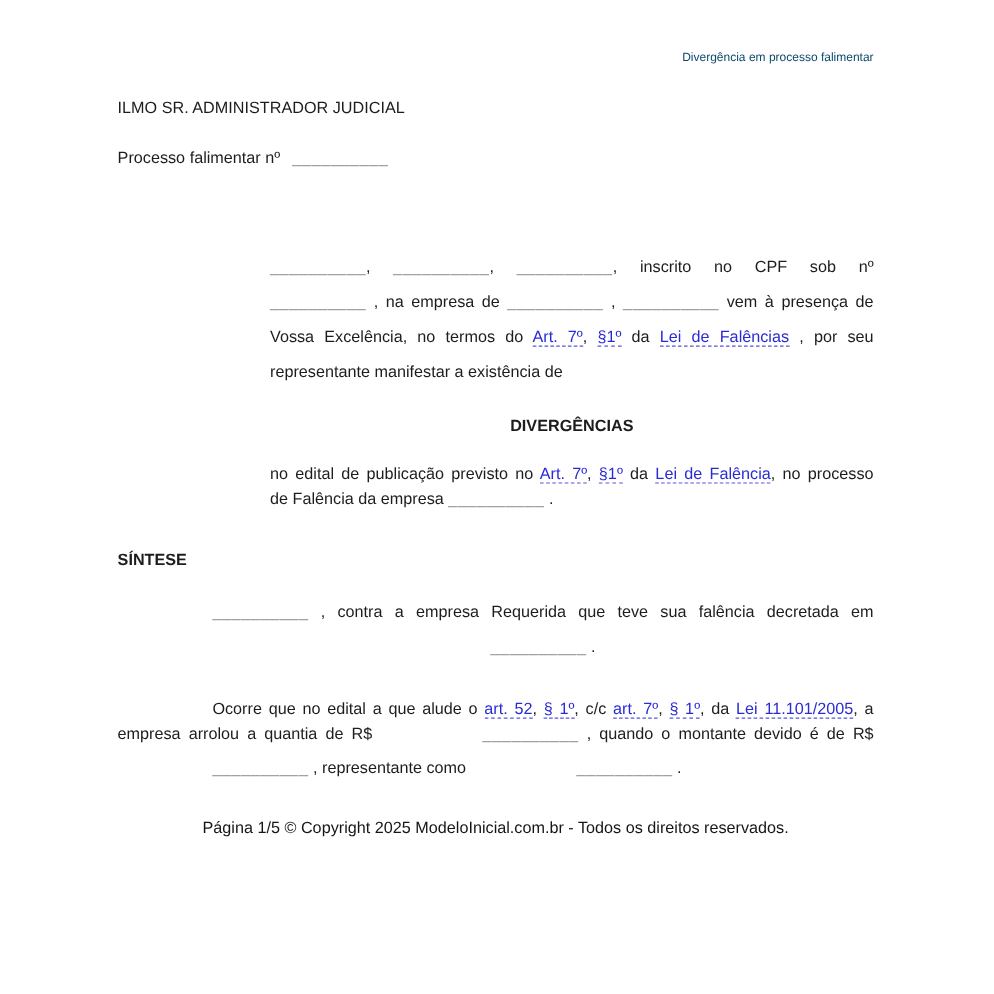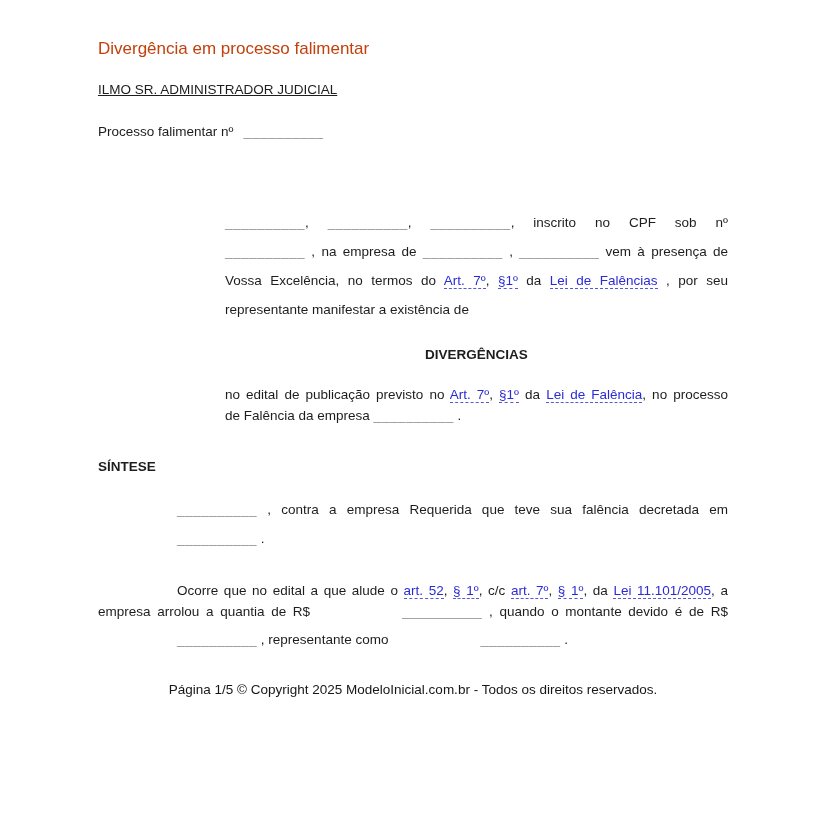--- a/index.html
+++ b/index.html
@@ -16,29 +16,28 @@
   }
   .page {
     box-sizing: border-box;
     width: 828px;
     height: 828px;
     padding: 40px 100px 0 98px;
     font-size: 13.5px;
     background: #ffffff;
   }
   .doc-title {
-    text-align: left;
-    font-size: 17px;
+    text-align: right;
+    font-size: 10px;
     line-height: 17px;
-    color: #c2410c;
+    color: #0c4a6e;
   }
   .addressee {
     margin-top: 25px;
     line-height: 15px;
-    text-decoration: underline;
   }
   .process {
     margin-top: 27px;
     line-height: 16px;
   }
   .process .blank { margin-left: 10px; }
 
   .blank {
     color: var(--blank-color, #8f8f8f);
     letter-spacing: 0.5px;
@@ -67,21 +66,21 @@
     text-align: center;
     line-height: 16px;
   }
 
   [data-name="edital-paragraph"] { margin-left: 127px; margin-top: 21px; }
   [data-name="edital-paragraph"] .line { line-height: 21px; }
 
   [data-name="sintese-heading"] { margin-top: 33px; line-height: 16px; }
 
   [data-name="sintese-paragraph"] { margin-left: 79px; margin-top: 20px; }
-  [data-name="sintese-paragraph"] .line { line-height: 29px; }
+  [data-name="sintese-paragraph"] .line { line-height: 29px; text-align: center; }
 
   [data-name="ocorre-paragraph"] { margin-top: 27px; }
   [data-name="ocorre-paragraph"] .line { line-height: 21px; }
   [data-name="ocorre-paragraph"] .line:nth-child(1) { margin-left: 79px; }
   [data-name="ocorre-paragraph"] .line:nth-child(3) {
     margin-left: 79px;
     margin-top: 3px;
     line-height: 29px;
   }
 

